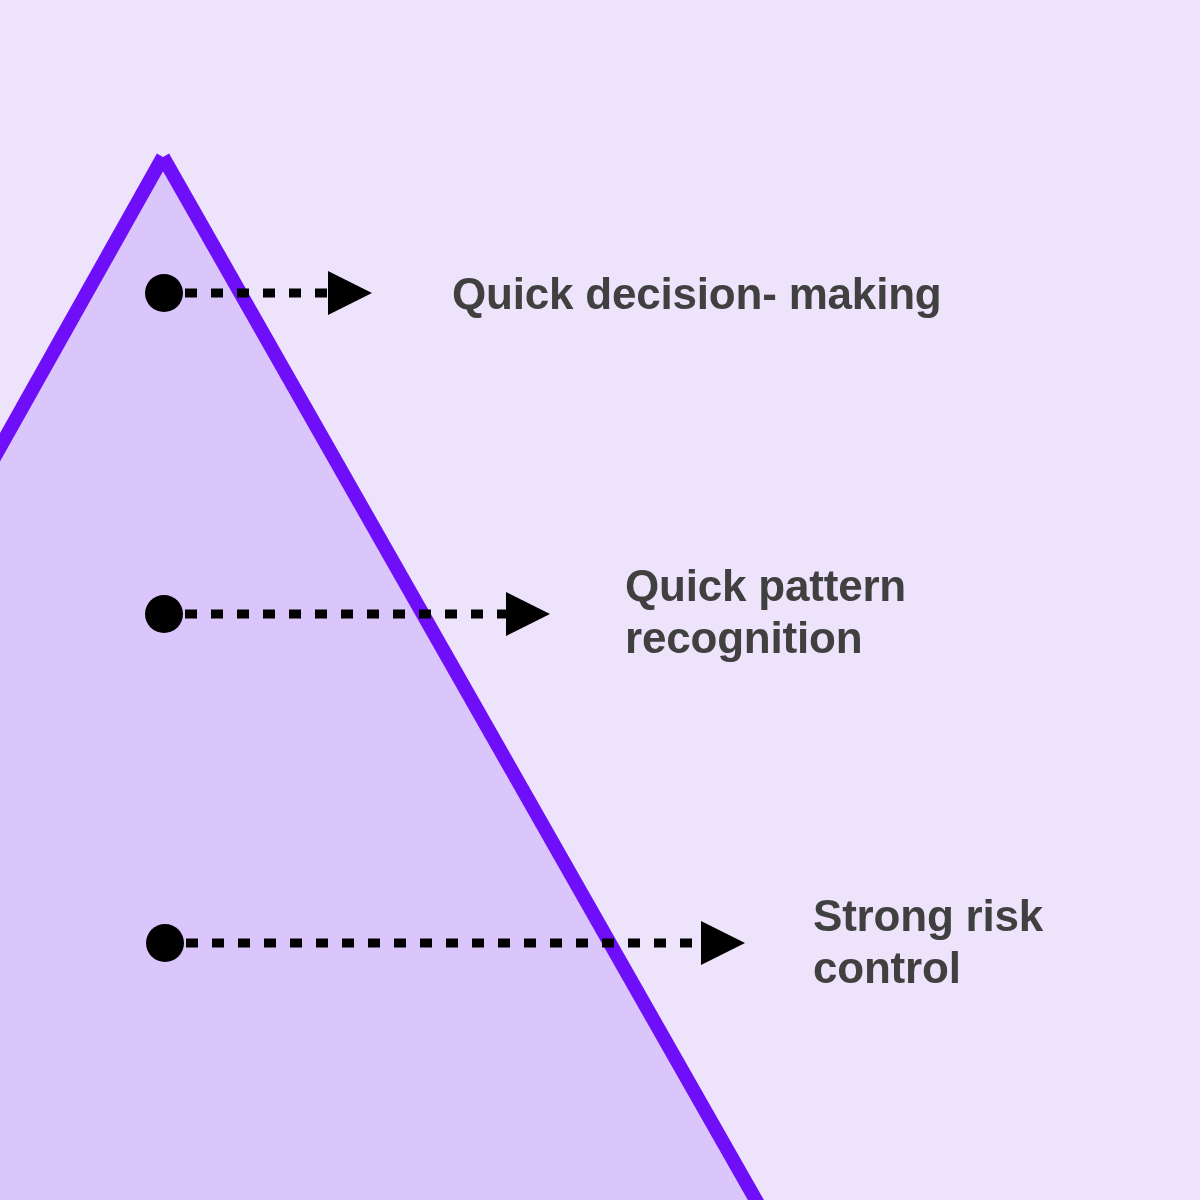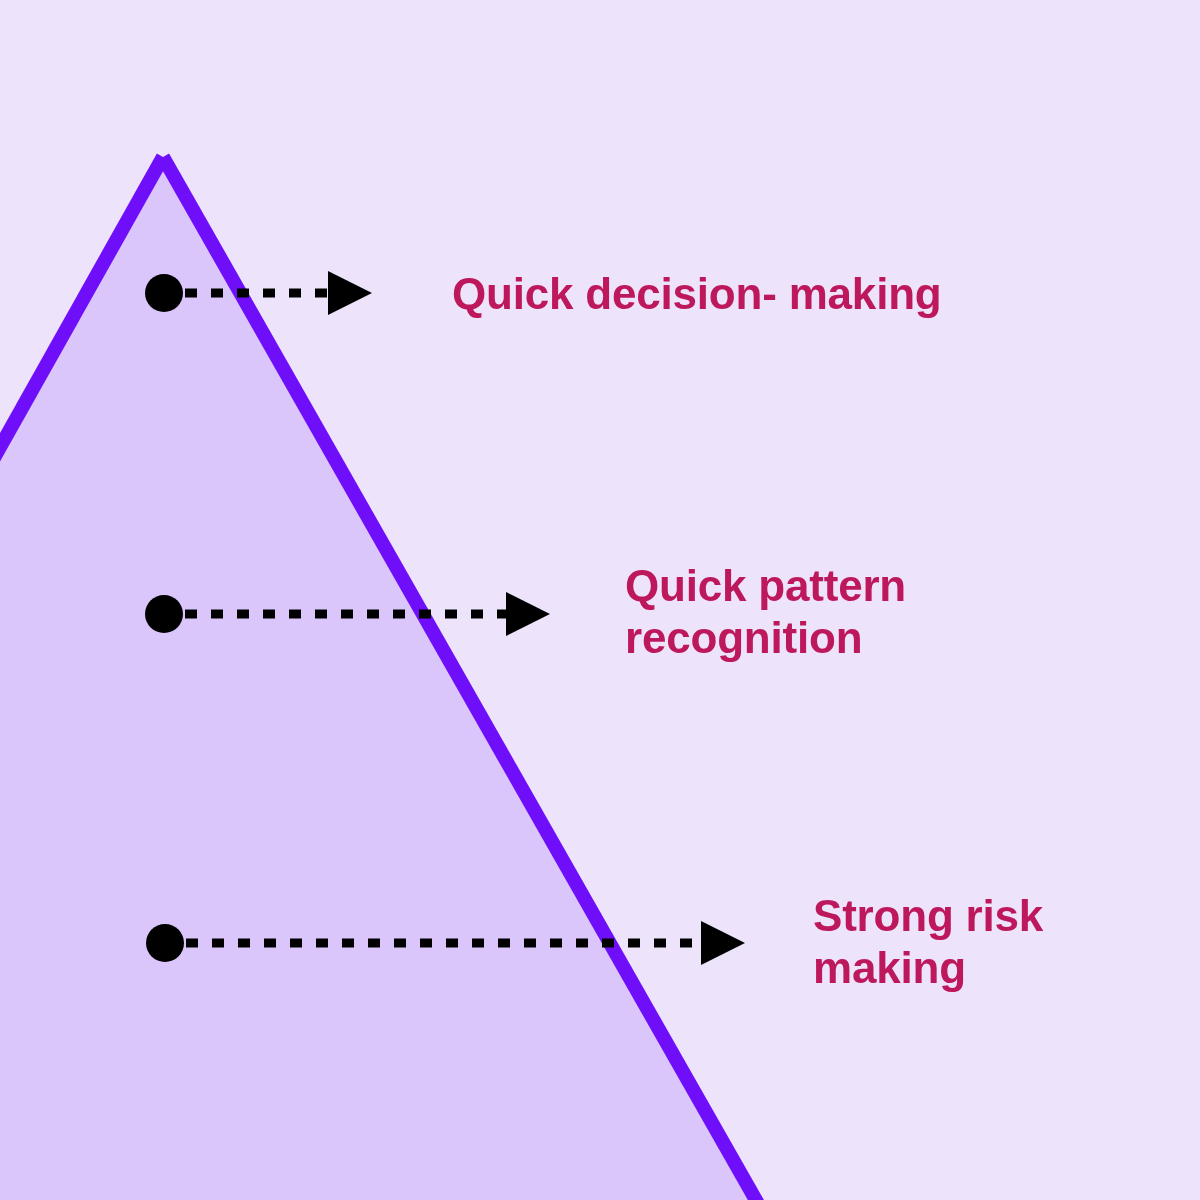--- a/index.html
+++ b/index.html
@@ -19,21 +19,21 @@
   #diagram-svg {
     position: absolute;
     left: 0;
     top: 0;
     width: 1200px;
     height: 1200px;
     display: block;
   }
   .callout-label {
     position: absolute;
-    color: #be185d;
+    color: #404040;
     font-family: "Liberation Sans", sans-serif;
     font-size: 44px;
     font-weight: 600;
     line-height: 1.18;
     letter-spacing: -0.2px;
     white-space: pre-line;
     -webkit-font-smoothing: antialiased;
   }
   #label-0 { left: 452px; top: 268px; }
   #label-1 { left: 625px; top: 560px; }
@@ -70,15 +70,15 @@
       <polygon points="701,921 745,943 701,965" fill="#000000"></polygon>
     </g>
   </svg>
 
   <div id="label-0" class="callout-label">Quick decision- making</div>
 
   <div id="label-1" class="callout-label">Quick pattern
 recognition</div>
 
   <div id="label-2" class="callout-label">Strong risk
-making</div>
+control</div>
 
 </div>
 
 </body></html>

